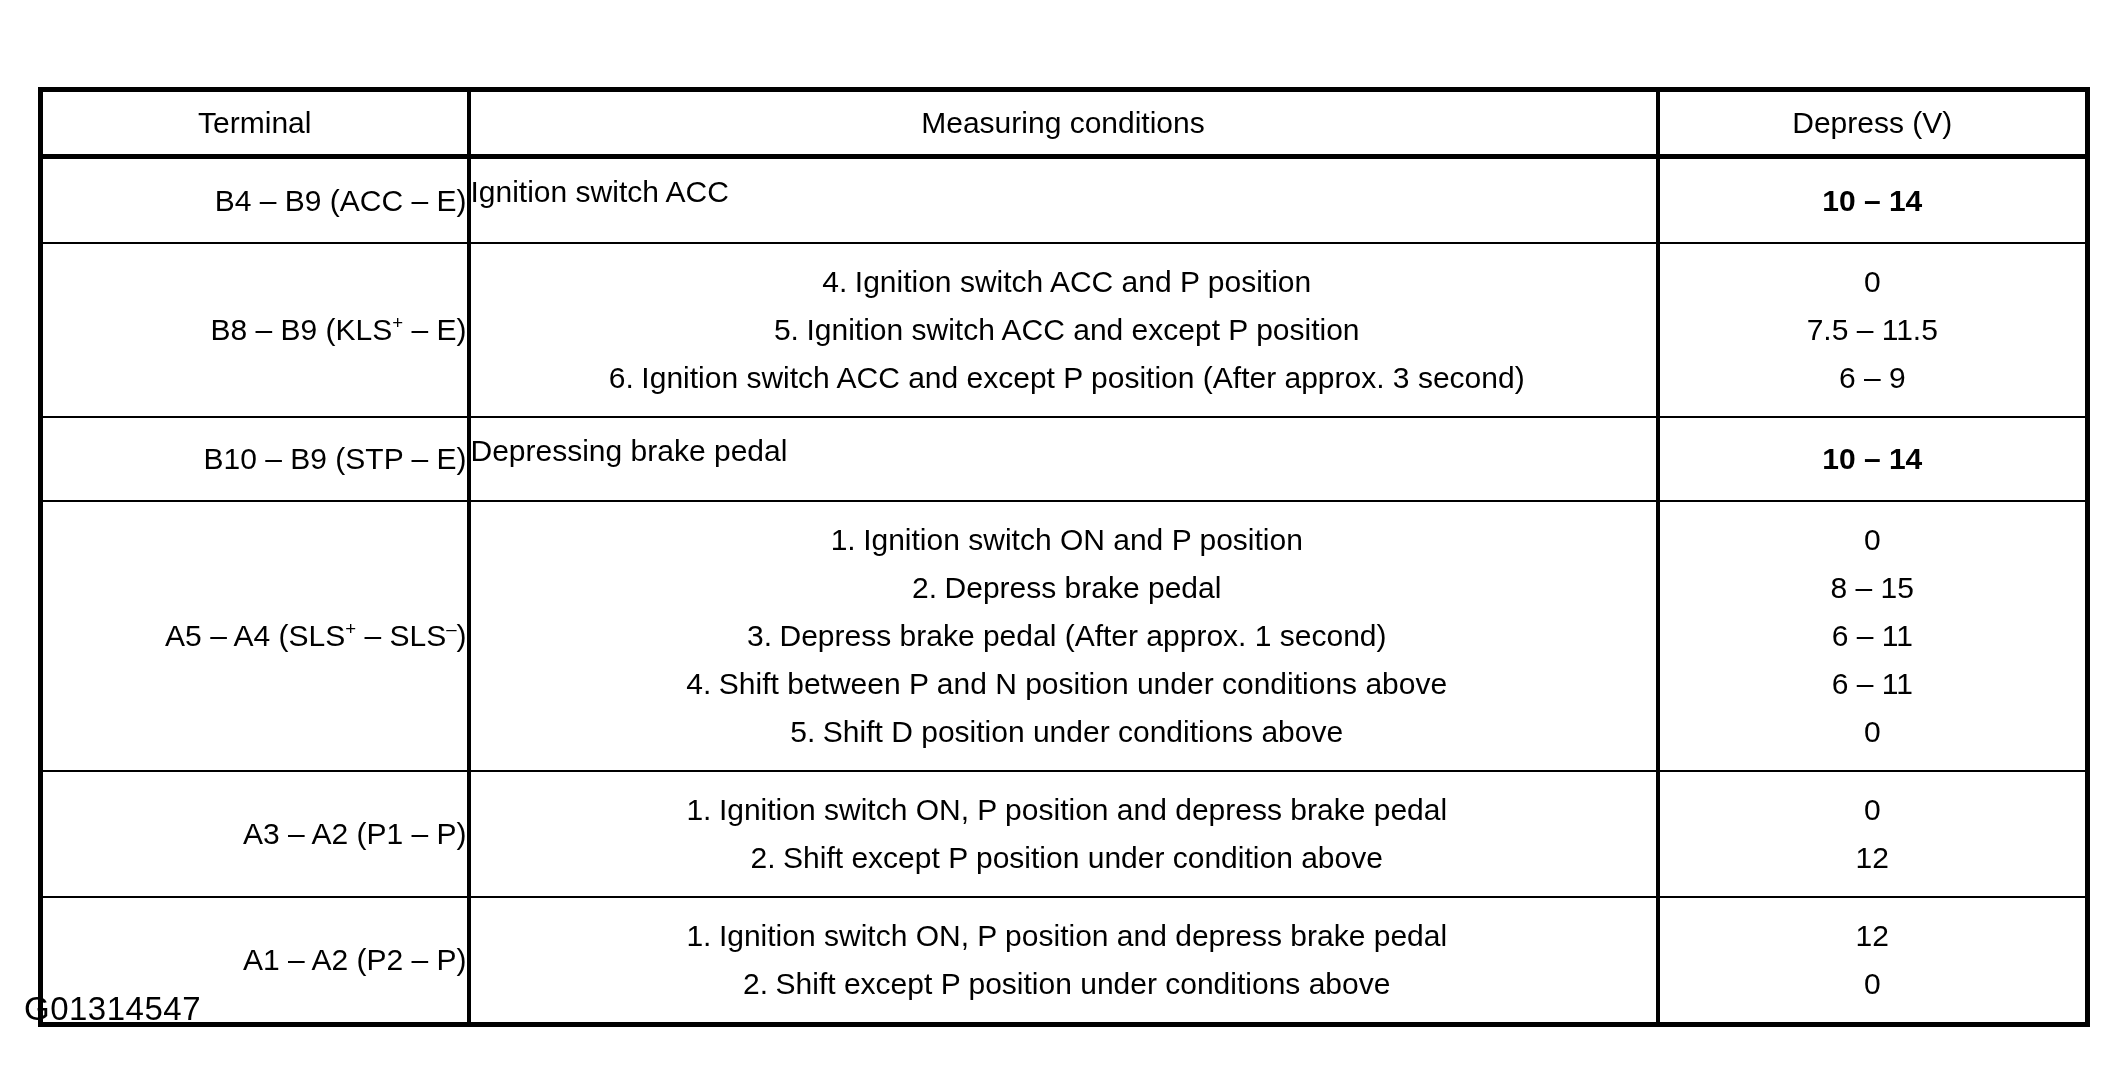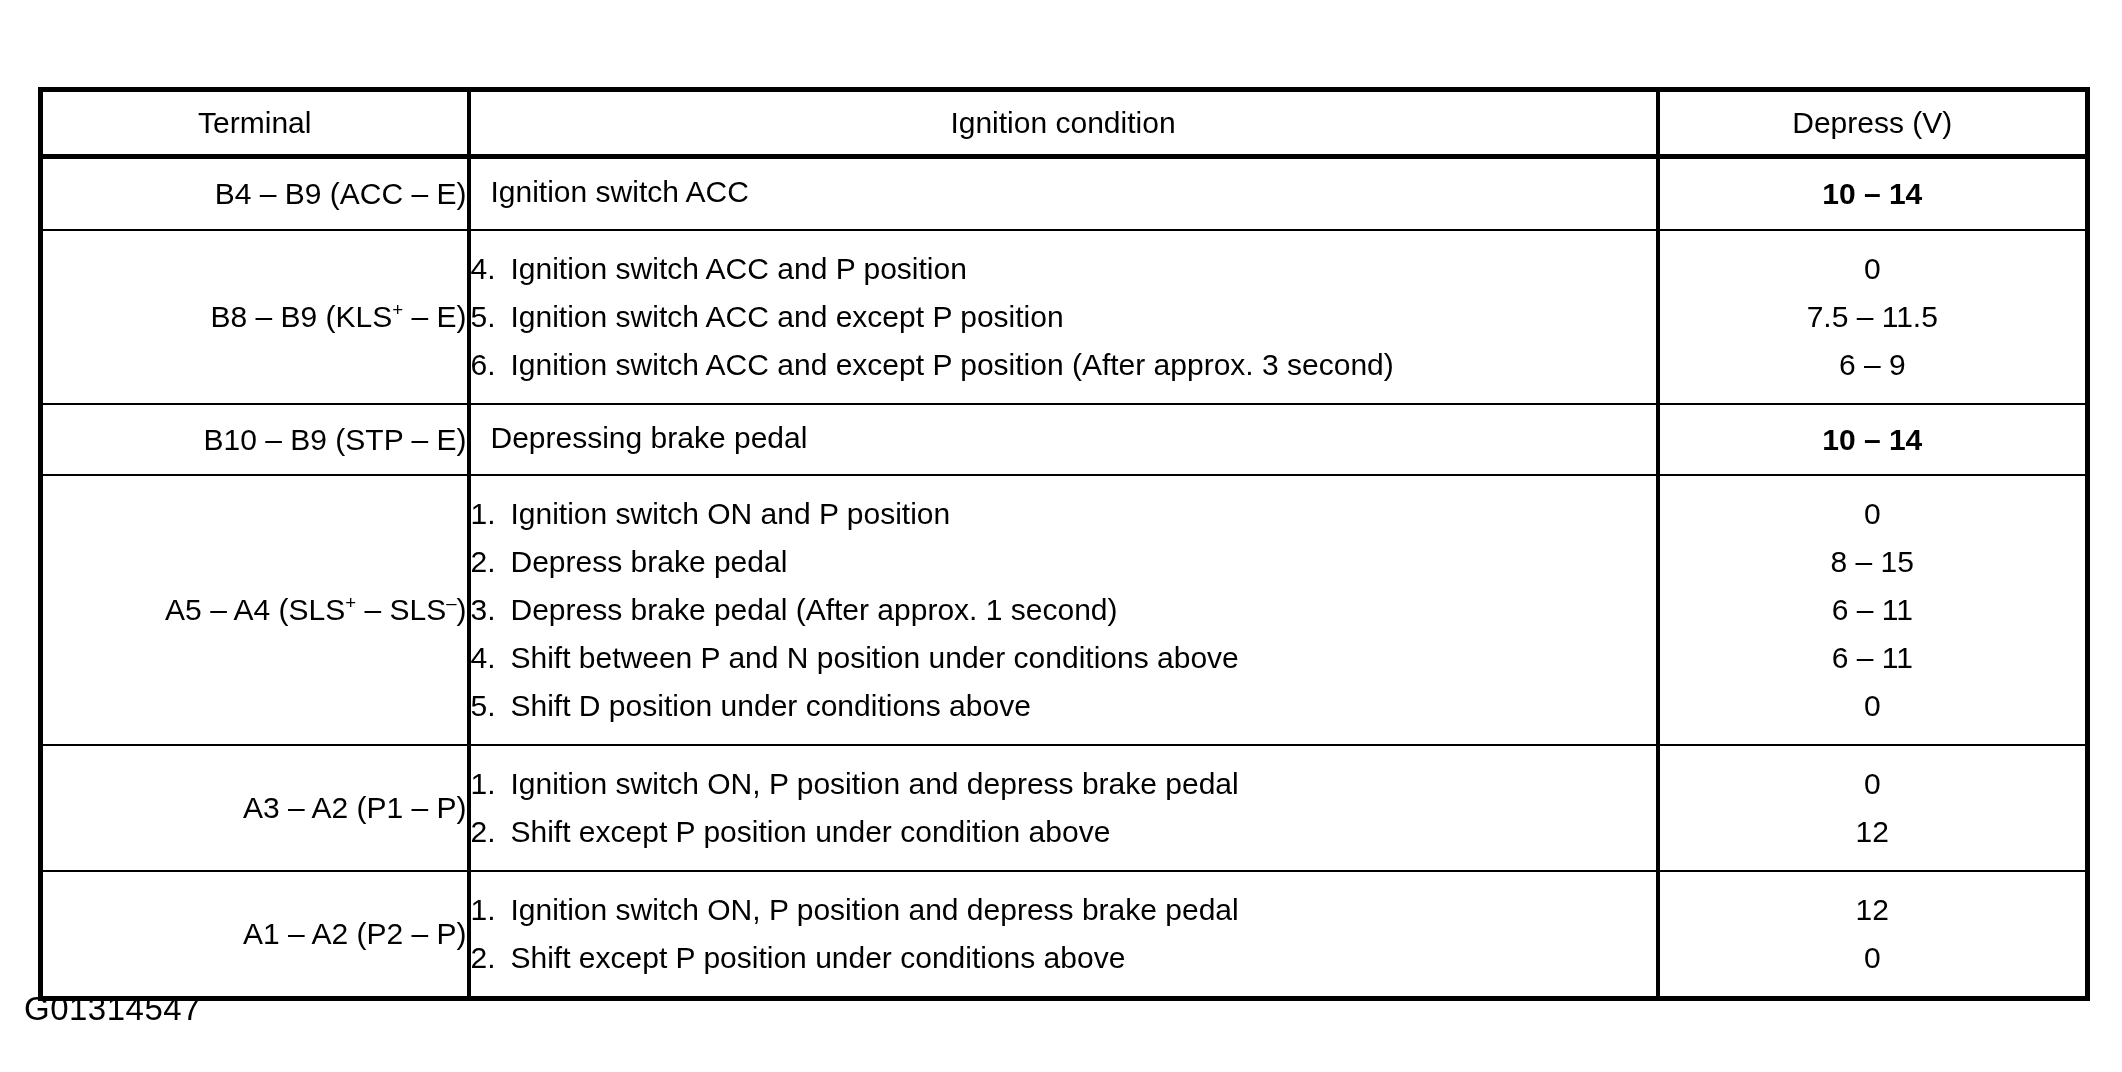--- a/index.html
+++ b/index.html
@@ -94,37 +94,37 @@
   }
 
   .voltage-cell {
     text-align: center;
     font-size: 30px;
     line-height: 1.25;
   }
 
   
   .cond-single {
-    padding: 14px 0 18px 0;
-    margin-left: 20px;
+    padding: 14px 0 31px 0;
   }
 
   
   ul.cond-list {
     list-style: none;
     margin: 0;
     padding: 14px 0 14px 0;
   }
   ul.cond-list li {
     display: block;
     white-space: nowrap;
     margin: 0;
     padding: 6px 0;
     font-size: 30px;
     line-height: 1.2;
+    text-align: center;
   }
   ul.cond-list li .num {
     display: inline-block;
     width: 40px;
   }
 
   
   ul.volt-list {
     list-style: none;
     margin: 0;
@@ -170,21 +170,21 @@
   <table id="spec-table">
     <colgroup>
       <col class="c-terminal">
       <col class="c-condition">
       <col class="c-voltage">
     </colgroup>
     <tbody>
 
       <tr class="thick-bottom">
         <td class="header-cell">Terminal</td>
-        <td class="header-cell col-sep-left">Ignition condition</td>
+        <td class="header-cell col-sep-left">Measuring conditions</td>
         <td class="header-cell col-sep-left">Depress (V)</td>
       </tr>
 
       <tr>
         <td class="terminal-cell">
           <span>B4 – B9 (ACC – E)</span>
         </td>
         <td class="condition-cell col-sep-left">
           <div class="cond-single">Ignition switch ACC</div>
         </td>

